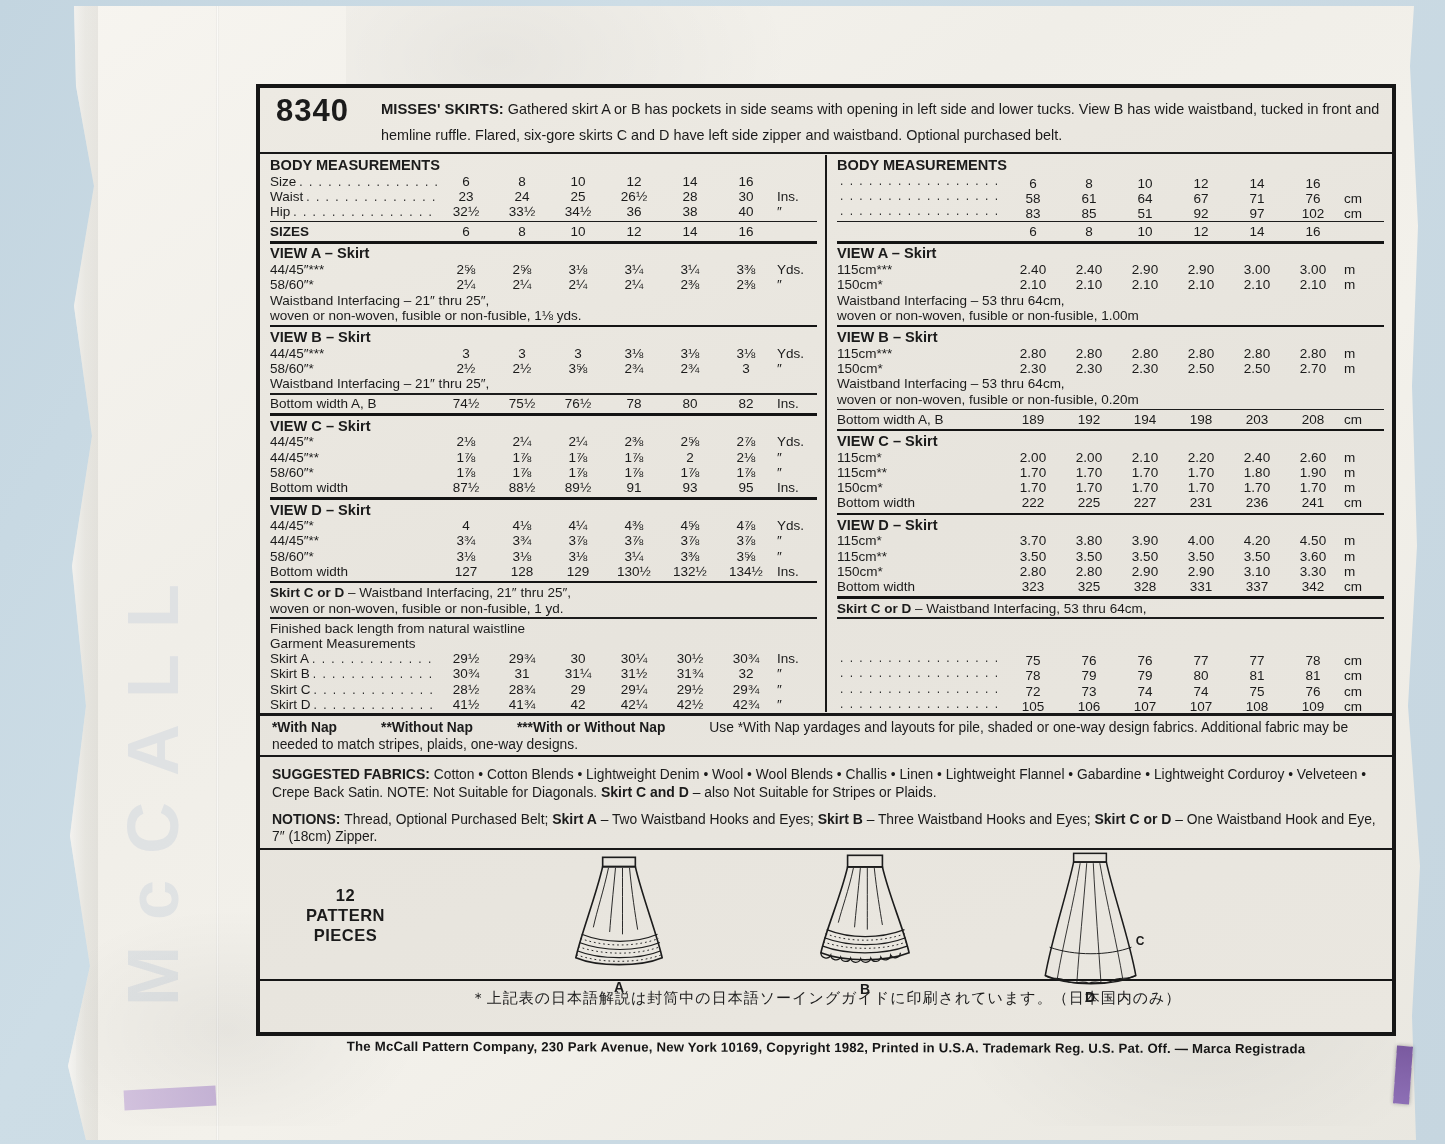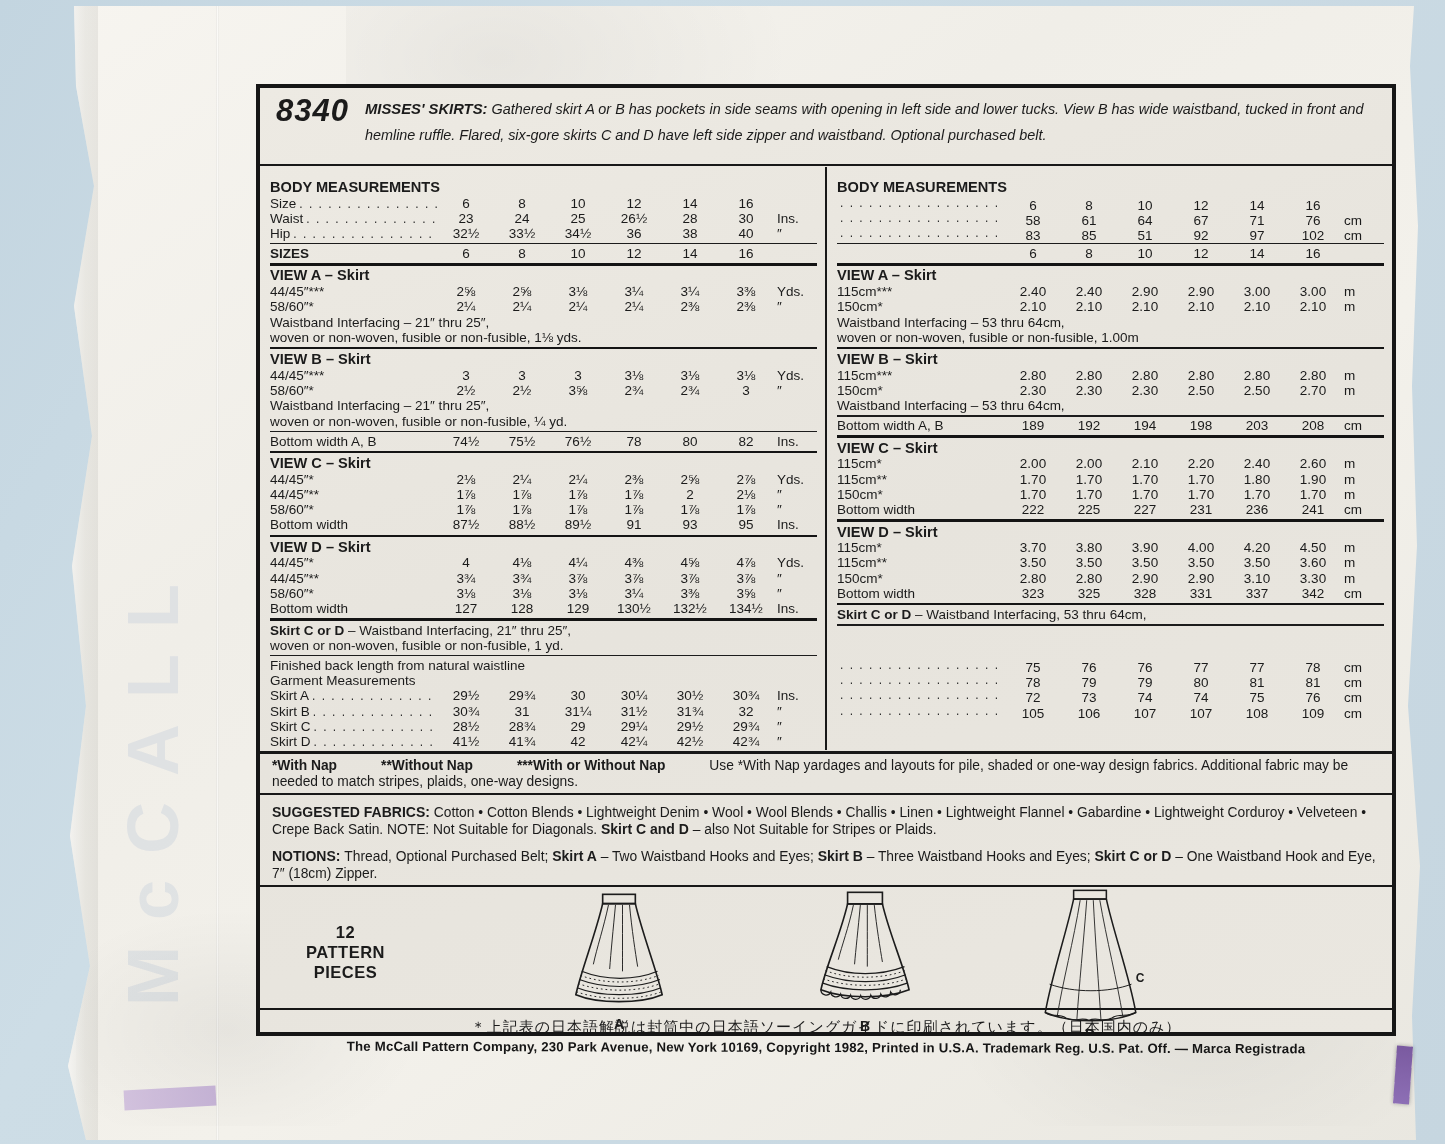--- a/index.html
+++ b/index.html
@@ -18,29 +18,29 @@
     color:rgba(110,140,195,.13);letter-spacing:26px;transform:rotate(180deg);}
   .stain{position:absolute;border-radius:50%;background:radial-gradient(circle,rgba(120,90,40,.55),rgba(120,90,40,0) 70%);}
   .scrap-purple{position:absolute;right:34px;bottom:40px;width:16px;height:58px;
     background:linear-gradient(180deg,#7a5aa0,#8d6fb5);transform:rotate(4deg);box-shadow:0 0 4px rgba(0,0,0,.3);}
   .scrap-lavender{position:absolute;left:108px;bottom:32px;width:92px;height:20px;
     background:linear-gradient(90deg,#cab6da,#b9a3cf);transform:rotate(-3deg);opacity:.8;}
 
   .box{position:absolute;left:240px;top:78px;width:1132px;height:944px;
     border:4px solid #161616;background:linear-gradient(160deg,#edeae3 0%,#e7e4dd 50%,#eae7e0 100%);
     display:flex;flex-direction:column;overflow:hidden;box-sizing:content-box;}
-  .hdr{display:flex;gap:16px;padding:6px 10px 15px 16px;align-items:flex-start;font-style:italic;}
+  .hdr{display:flex;gap:32px;padding:6px 10px 3px 16px;align-items:flex-start;}
   .patno{font-size:31px;font-weight:bold;letter-spacing:1px;line-height:34px;}
   .desc{flex:1;font-size:14.4px;line-height:26px;padding-top:2px;}
   .desc b{font-size:14.8px;}
   .rule-full{height:2px;background:#181818;margin:1px 0;flex:0 0 auto;}
   .rule-full.heavy{height:3px;}
 
   .cols{display:flex;flex:0 0 auto;}
-  .col{flex:1;min-width:0;padding:12px 8px 0 10px;}
+  .col{flex:1;min-width:0;padding:2px 8px 0 10px;}
   .divider{width:2px;background:#181818;flex:0 0 auto;}
 
   .trow{display:flex;align-items:baseline;height:15.3px;font-size:13.5px;white-space:nowrap;}
   .lblcell{flex:1;display:flex;min-width:0;align-items:flex-end;}
   .lbl{padding-right:3px;}
   .lbl.bold{font-weight:bold;}
   .dots{flex:1;overflow:hidden;letter-spacing:1.5px;font-size:12px;color:#2a2a2a;}
   .val{flex:0 0 56px;text-align:center;}
   .unit{flex:0 0 40px;padding-left:3px;}
   .thead{font-weight:bold;font-size:14.6px;height:16.5px;white-space:nowrap;}
@@ -196,21 +196,20 @@
               </div>
               <span class="val">2½</span>
               <span class="val">2½</span>
               <span class="val">3⅝</span>
               <span class="val">2¾</span>
               <span class="val">2¾</span>
               <span class="val">3</span>
               <span class="unit">″</span>
             </div>
             <div class="tnote">Waistband Interfacing – 21″ thru 25″,</div>
-            <div class="tnote">woven or non-woven, fusible or non-fusible, ¼ yd.</div>
             <div class="trule"></div>
             <div class="trow">
               <div class="lblcell">
                 <span class="lbl">Bottom width A, B</span>
               </div>
               <span class="val">74½</span>
               <span class="val">75½</span>
               <span class="val">76½</span>
               <span class="val">78</span>
               <span class="val">80</span>
@@ -479,20 +478,21 @@
               </div>
               <span class="val">2.30</span>
               <span class="val">2.30</span>
               <span class="val">2.30</span>
               <span class="val">2.50</span>
               <span class="val">2.50</span>
               <span class="val">2.70</span>
               <span class="unit">m</span>
             </div>
             <div class="tnote">Waistband Interfacing – 53 thru 64cm,</div>
+            <div class="tnote">woven or non-woven, fusible or non-fusible, 0.20m</div>
             <div class="trule"></div>
             <div class="trow">
               <div class="lblcell">
                 <span class="lbl">Bottom width A, B</span>
               </div>
               <span class="val">189</span>
               <span class="val">192</span>
               <span class="val">194</span>
               <span class="val">198</span>
               <span class="val">203</span>

